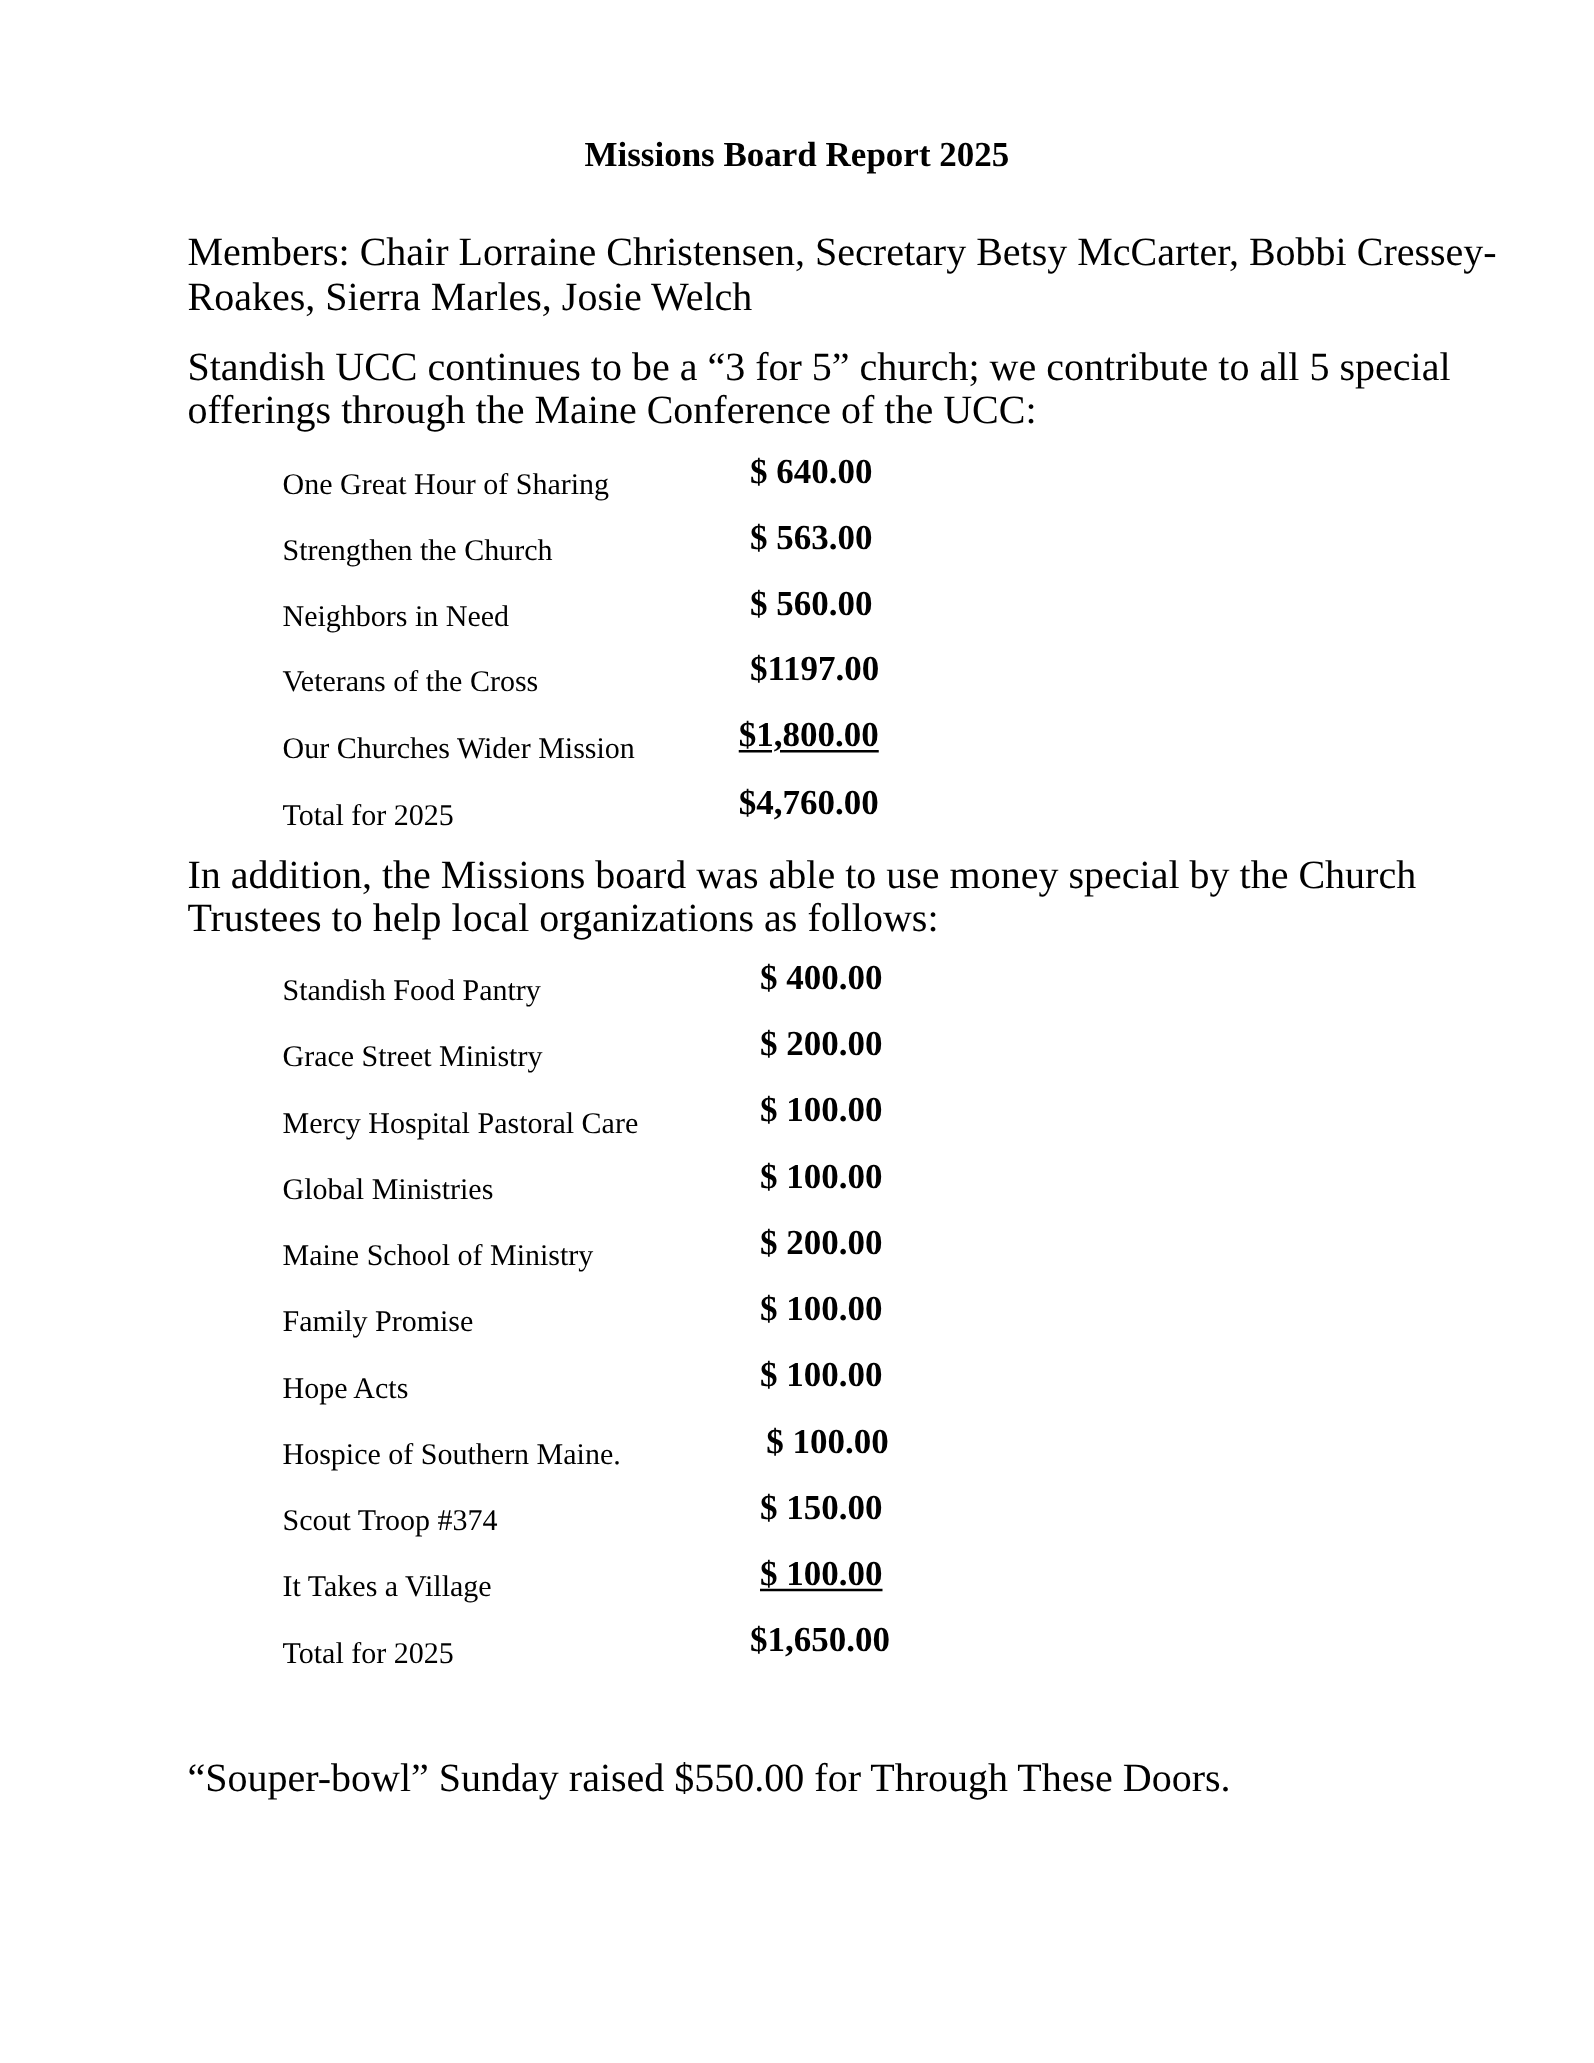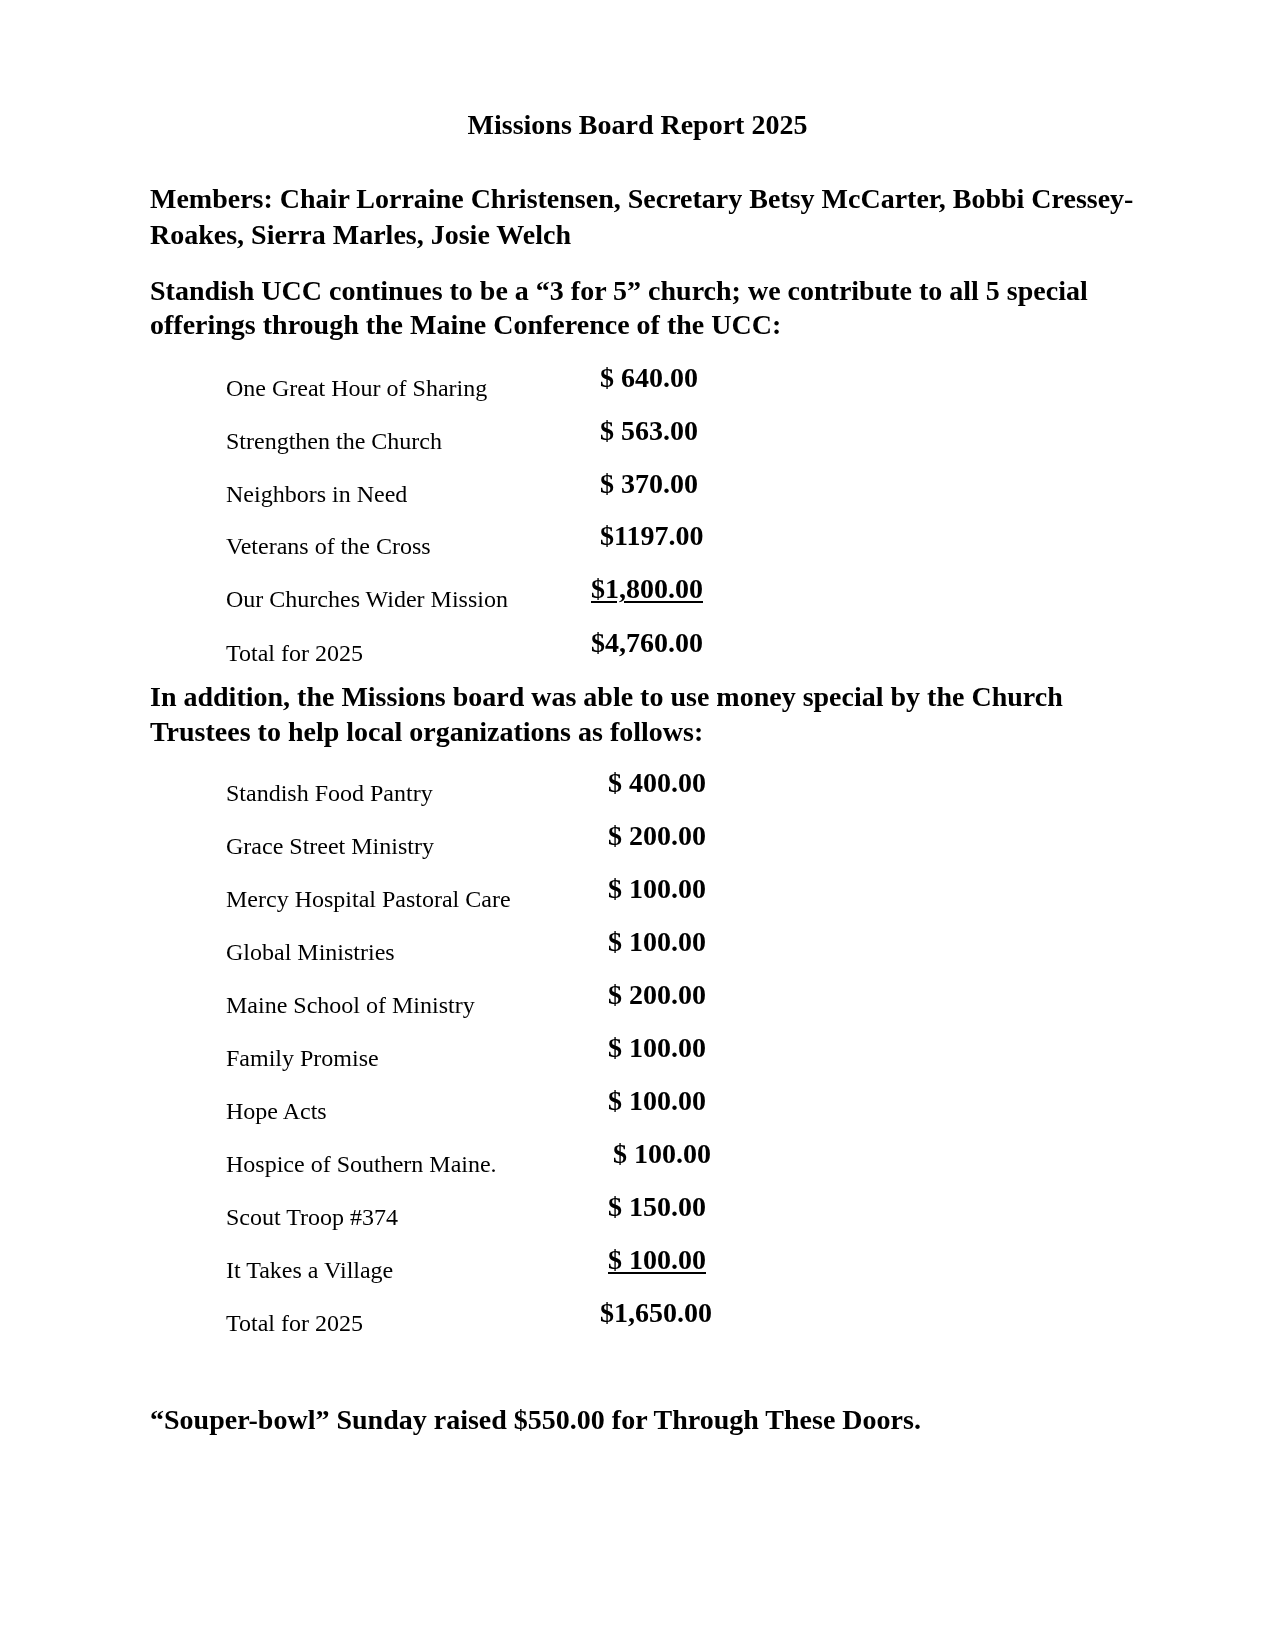--- a/index.html
+++ b/index.html
@@ -25,22 +25,21 @@
       left: 0;
       width: 1275px;
       text-align: center;
       font-weight: bold;
       font-size: 28px;
       top: 79px;
       margin-top: 32px;
     }
     .para {
       left: 150px;
-      font-size: 28px;
-      font-weight: bold;
+      font-size: 32px;
     }
     .row-label {
       left: 226px;
       font-size: 24px;
       margin-top: 12px;
     }
     .row-amount {
       font-size: 28px;
       font-weight: bold;
     }
@@ -64,21 +63,21 @@
   <div class="abs para" style="top:311px">offerings through the Maine Conference of the UCC:</div>
 
   <div>
     <div class="abs row-label" style="top:364px">One Great Hour of Sharing</div>
     <div class="abs row-amount" style="top:364px;left:600px">$ 640.00</div>
 
     <div class="abs row-label" style="top:417px">Strengthen the Church</div>
     <div class="abs row-amount" style="top:417px;left:600px">$ 563.00</div>
 
     <div class="abs row-label" style="top:470px">Neighbors in Need</div>
-    <div class="abs row-amount" style="top:470px;left:600px">$ 370.00</div>
+    <div class="abs row-amount" style="top:470px;left:600px">$ 560.00</div>
 
     <div class="abs row-label" style="top:522px">Veterans of the Cross</div>
     <div class="abs row-amount" style="top:522px;left:600px">$1197.00</div>
 
     <div class="abs row-label" style="top:575px">Our Churches Wider Mission</div>
     <div class="abs row-amount ul" style="top:575px;left:591px">$1,800.00</div>
 
     <div class="abs row-label" style="top:629px">Total for 2025</div>
     <div class="abs row-amount" style="top:629px;left:591px">$4,760.00</div>
   </div>

